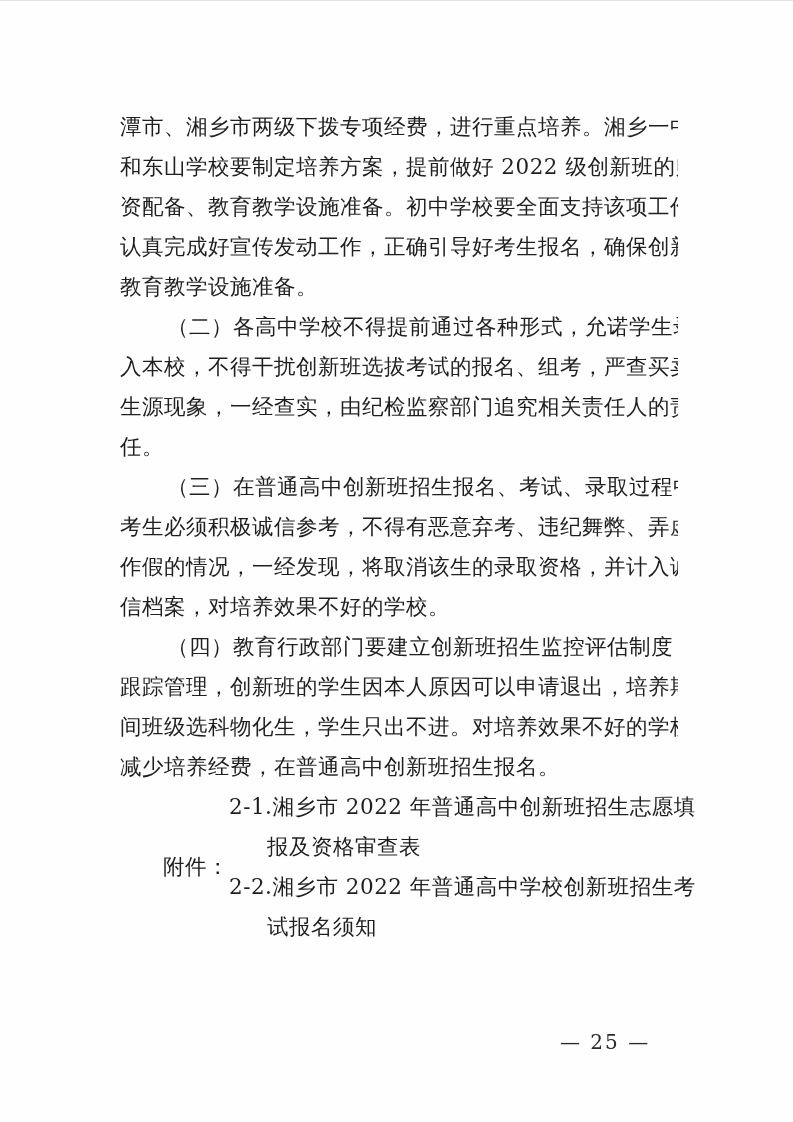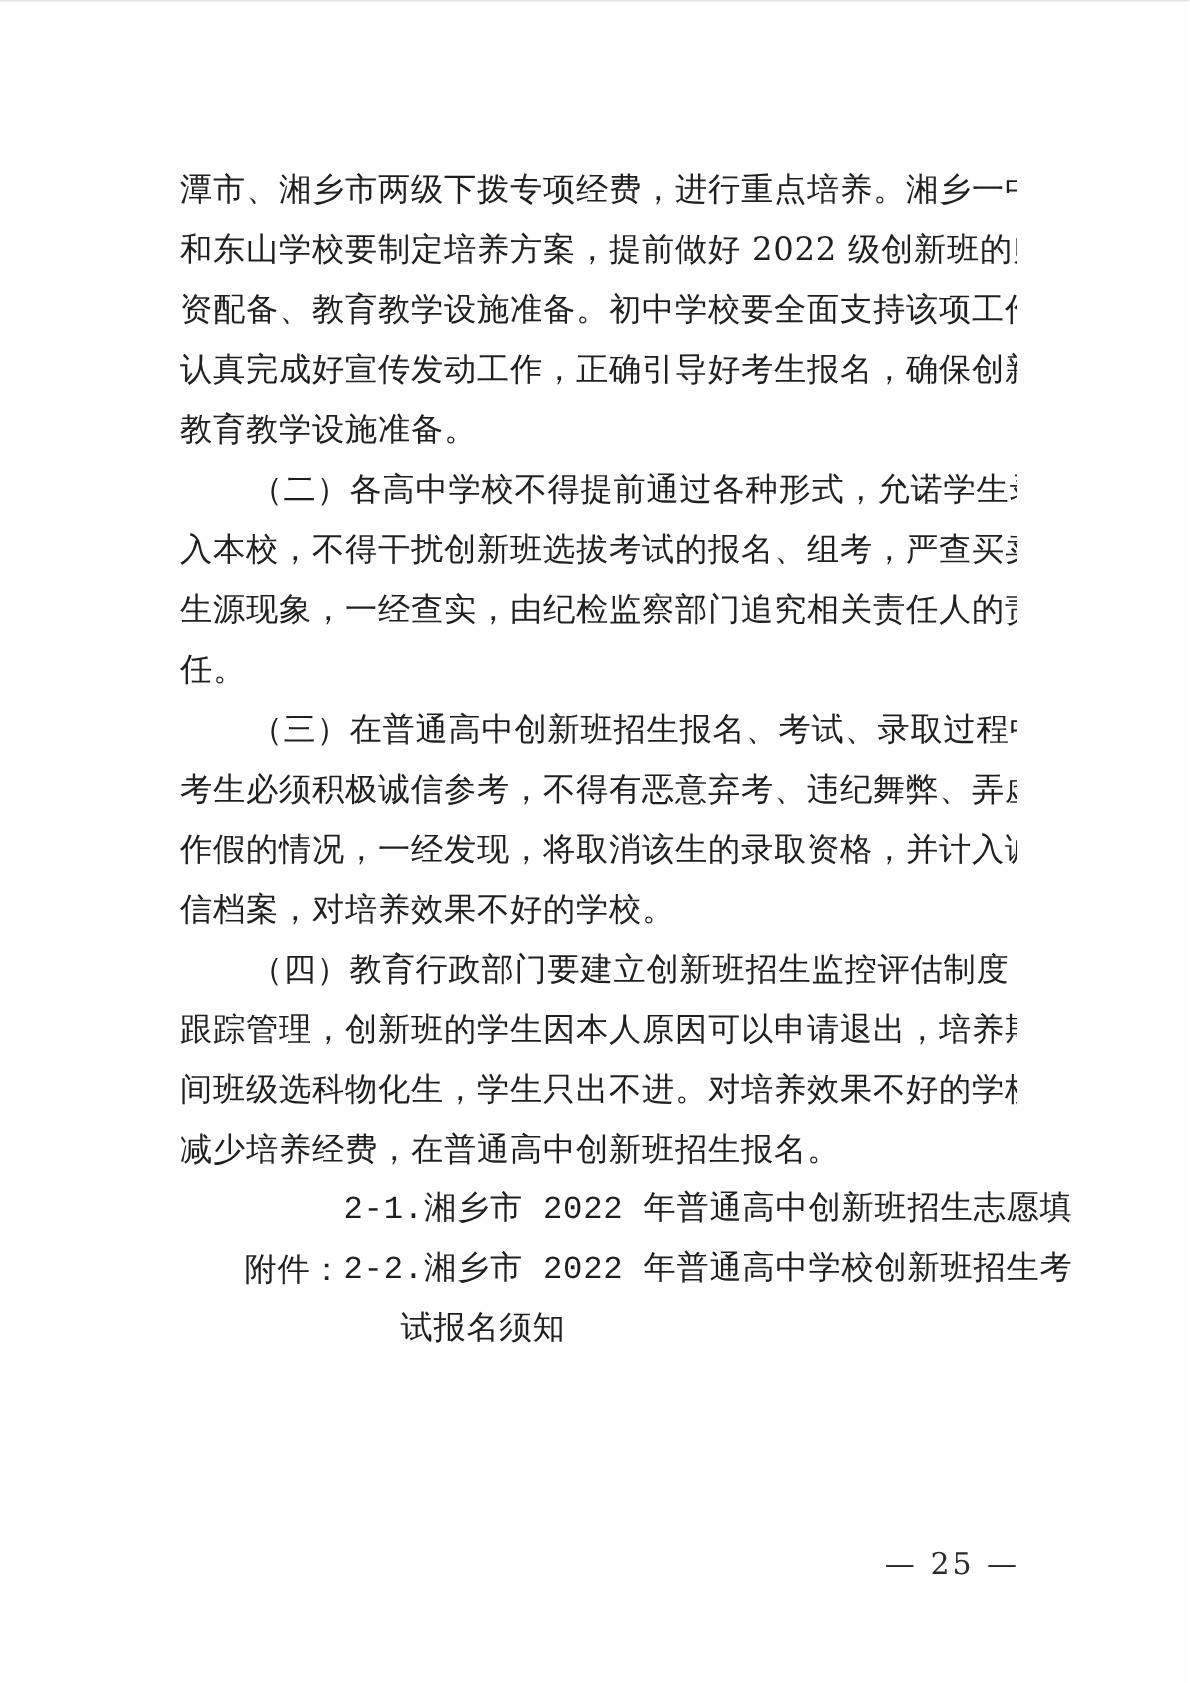--- a/index.html
+++ b/index.html
@@ -51,33 +51,32 @@
     height: 40px;
     line-height: 40px;
     font-size: 21.5px;
     letter-spacing: 0.5px;
     white-space: nowrap;
   }
   .attachments-items { flex: 1 1 auto; }
   .attachment-item .line {
     text-align: left;
     text-align-last: left;
-    font-family: Liberation Mono, monospace;
   }
   .attachment-item .line:nth-child(n+2) {
     padding-left: 38px;
   }
   .page-number {
     position: absolute;
     top: 1026px;
     left: 560px;
     width: 150px;
     height: 30px;
     line-height: 30px;
-    text-align: center;
+    text-align: left;
     font-size: 20px;
     letter-spacing: 2px;
     color: #2a2a2a;
     white-space: nowrap;
   }
 </style>
 </head>
 <body>
 
 <div class="page">
@@ -107,20 +106,21 @@
           <div class="line">跟踪管理，创新班的学生因本人原因可以申请退出，培养期</div>
           <div class="line">间班级选科物化生，学生只出不进。对培养效果不好的学校，</div>
           <div class="line last">减少培养经费，在普通高中创新班招生报名。</div>
         </div>
       </div>
     <div class="attachments">
       <div class="attachments-label">附件：</div>
       <div class="attachments-items" id="attachments-items">
           <div class="attachment-item">
             <div class="line">2-1.湘乡市 2022 年普通高中创新班招生志愿填</div>
+            <div class="line last">报及资格审查表</div>
           </div>
           <div class="attachment-item">
             <div class="line">2-2.湘乡市 2022 年普通高中学校创新班招生考</div>
             <div class="line last">试报名须知</div>
           </div>
         </div>
     </div>
   </div>
   <div class="page-number">— 25 —</div>
 </div>

